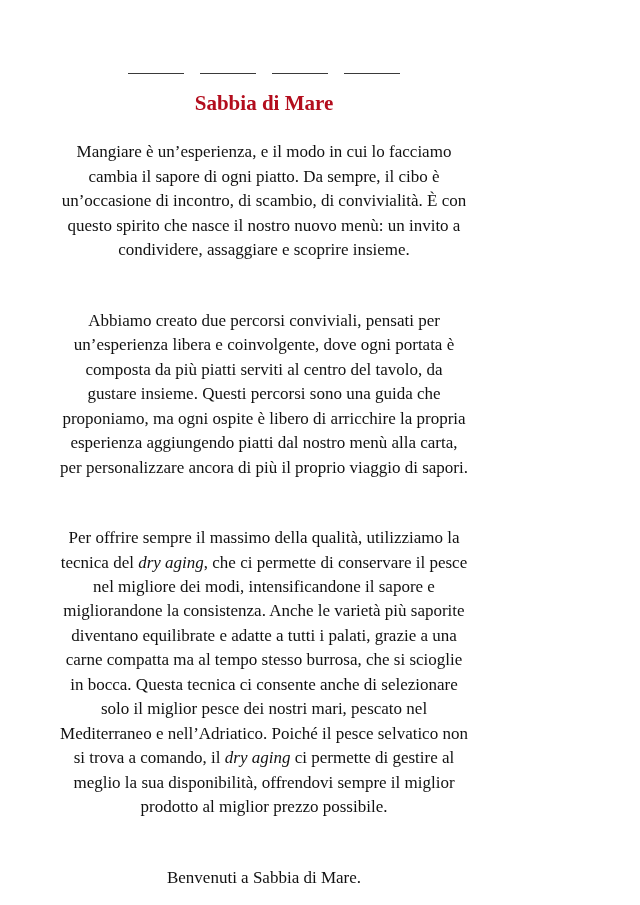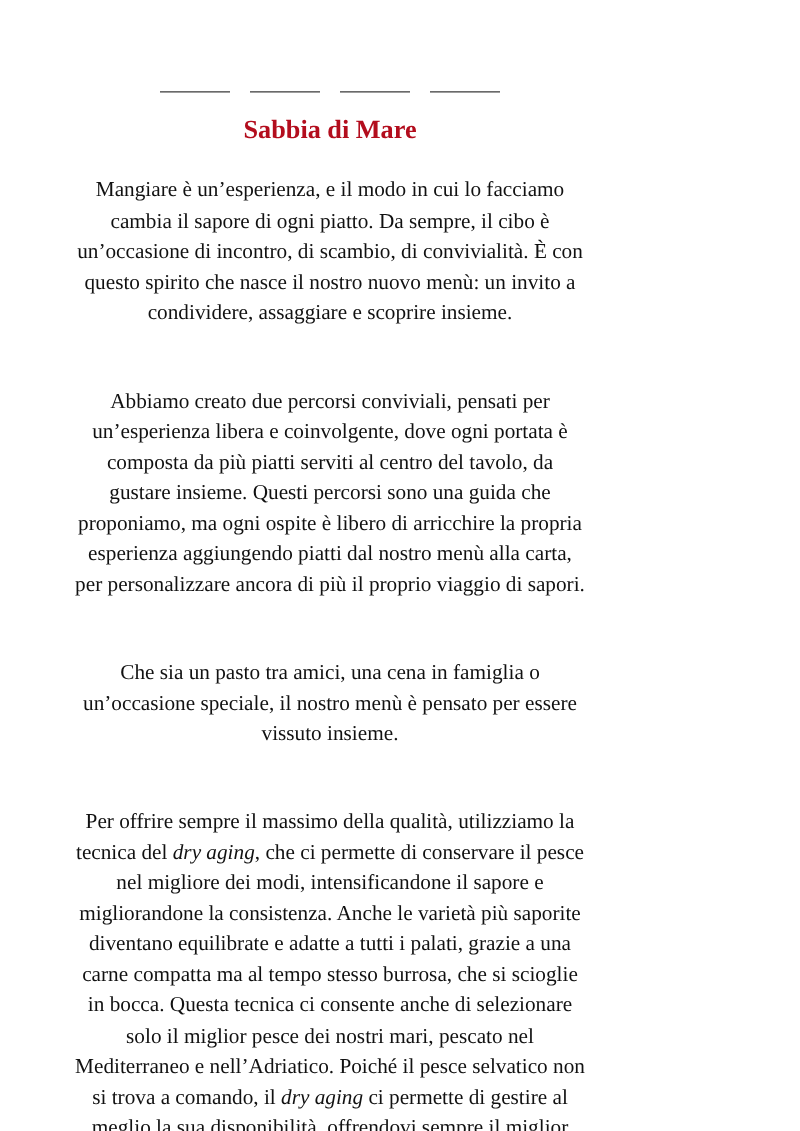--- a/index.html
+++ b/index.html
@@ -77,19 +77,18 @@
   </div>
 
   <h1 class="doc-title">
     <span class="title-line">Sabbia di Mare</span>
   </h1>
 
   <p class="para">Mangiare è un’esperienza, e il modo in cui lo facciamo cambia il sapore di ogni piatto. Da sempre, il cibo è un’occasione di incontro, di scambio, di convivialità. È con questo spirito che nasce il nostro nuovo menù: un invito a condividere, assaggiare e scoprire insieme.</p>
 
   <p class="para">Abbiamo creato due percorsi conviviali, pensati per un’esperienza libera e coinvolgente, dove ogni portata è composta da più piatti serviti al centro del tavolo, da gustare insieme. Questi percorsi sono una guida che proponiamo, ma ogni ospite è libero di arricchire la propria esperienza aggiungendo piatti dal nostro menù alla carta, per personalizzare ancora di più il proprio viaggio di sapori.</p>
 
-  <p class="para">Che sia un pasto tra amici, una cena in famiglia o un’occasione speciale, il nostro menù è pensato per essere vissuto insieme.</p>
 
   <p class="para tight"><span>Per offrire sempre il massimo della qualità, utilizziamo la tecnica del </span><em>dry aging</em><span>, che ci permette di conservare il pesce nel migliore dei modi, intensificandone il sapore e migliorandone la consistenza. Anche le varietà più saporite diventano equilibrate e adatte a tutti i palati, grazie a una carne compatta ma al tempo stesso burrosa, che si scioglie in bocca. Questa tecnica ci consente anche di selezionare solo il miglior pesce dei nostri mari, pescato nel Mediterraneo e nell’Adriatico. Poiché il pesce selvatico non si trova a comando, il </span><em>dry aging</em><span> ci permette di gestire al meglio la sua disponibilità, offrendovi sempre il miglior prodotto al miglior prezzo possibile.</span></p>
 
   <p class="closing">Benvenuti a Sabbia di Mare.</p>
 
 </div>
 
 </body></html>

